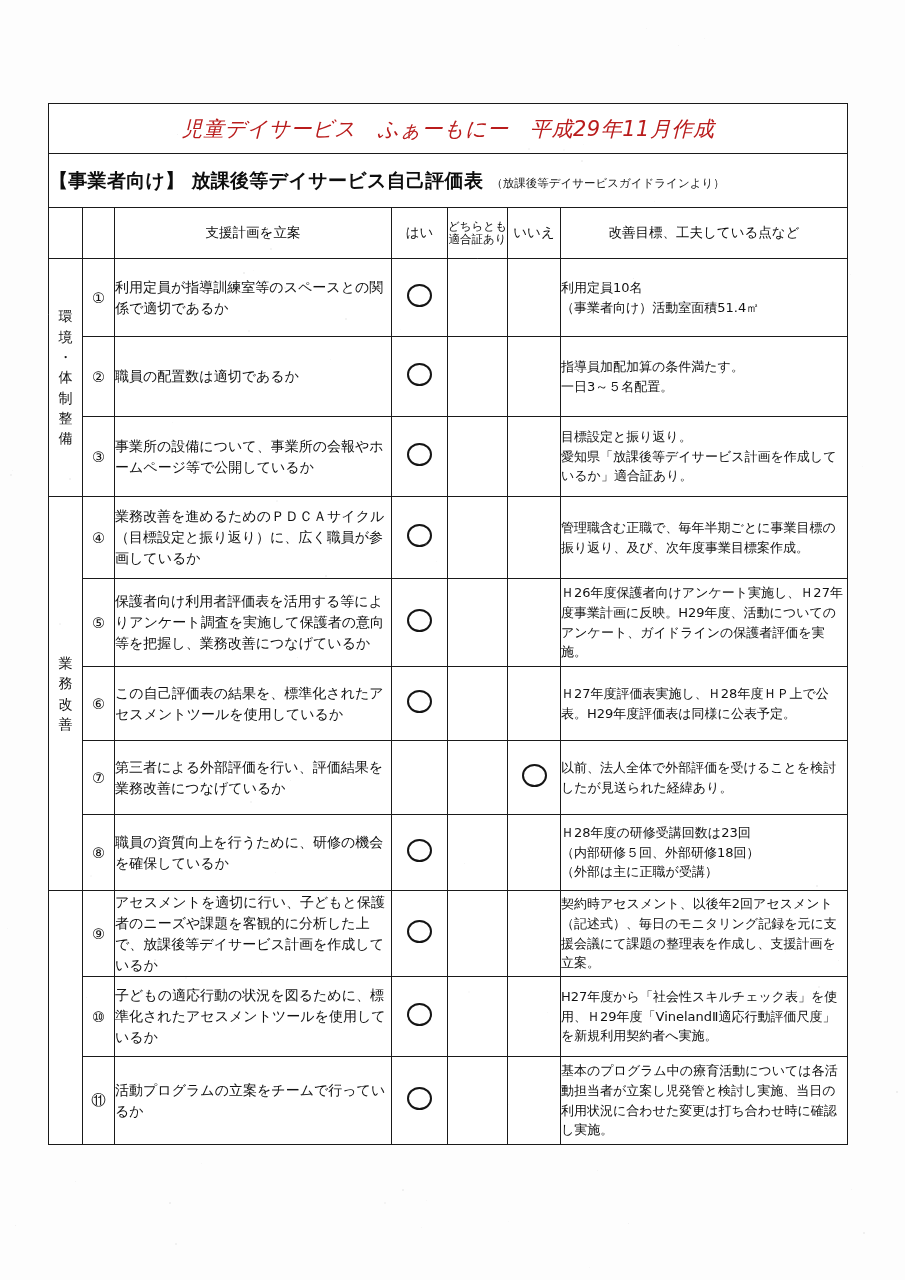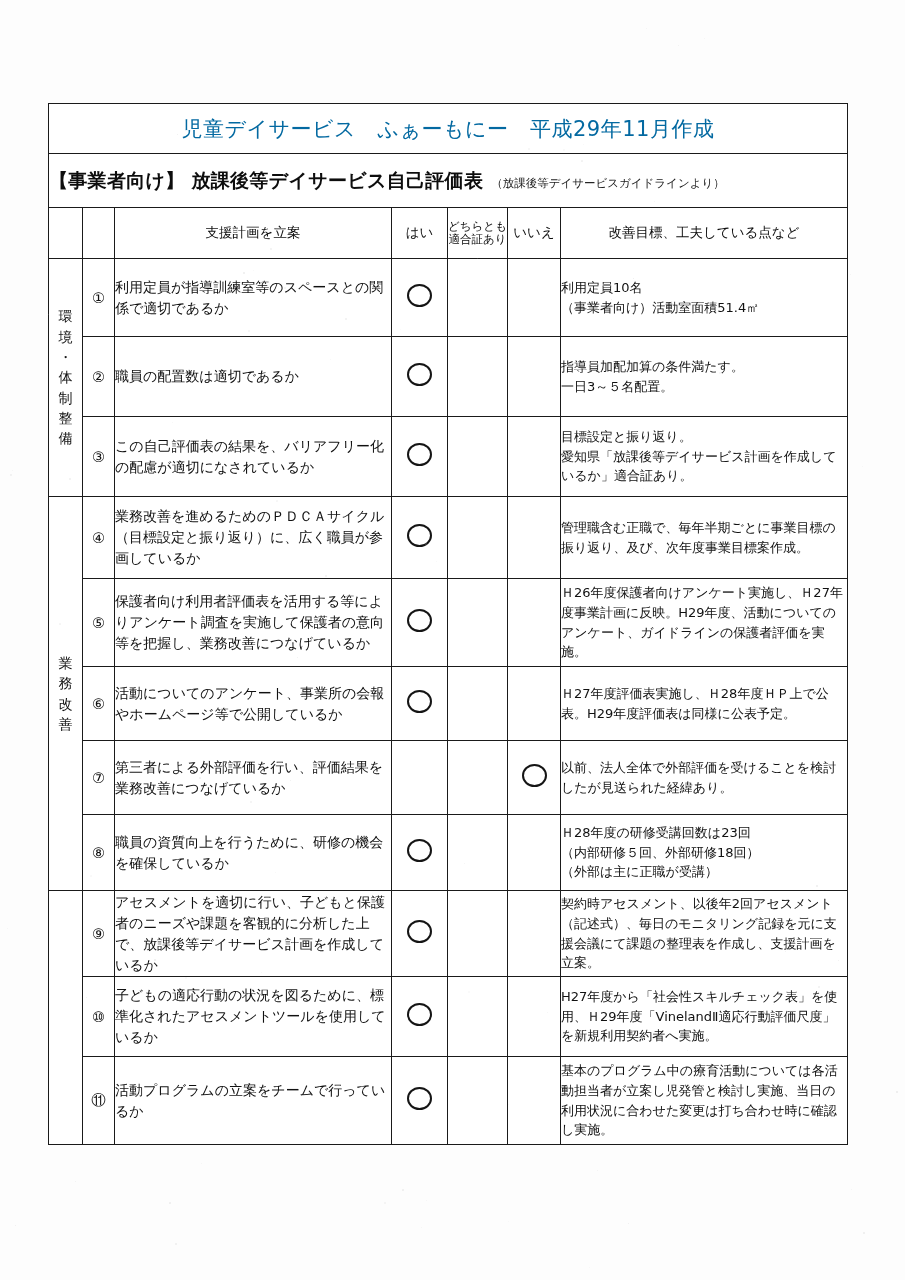--- a/index.html
+++ b/index.html
@@ -42,22 +42,23 @@
     font-weight: normal;
   }
 
   
   .title-cell {
     height: 49px;
     text-align: center;
     font-size: 21px;
     font-weight: bold;
     letter-spacing: 0.5px;
-    color: #0369a1;
+    color: #b91c1c;
     padding: 2px 0 4px 0;
+    font-style: italic;
   }
   .subtitle-cell {
     height: 53px;
     text-align: left;
     padding: 2px 0 4px 18px;
     white-space: nowrap;
   }
   .subtitle-main {
     font-size: 19px;
     font-weight: bold;
@@ -218,21 +219,21 @@
           <td class="mark-cell"><span class="circle-mark"></span></td>
           <td class="mark-cell"></td>
           <td class="mark-cell"></td>
           <td class="note-cell">
             <div>指導員加配加算の条件満たす。</div>
             <div>一日3～５名配置。</div>
           </td>
         </tr>
         <tr style="height: 80px;">
           <td class="num-cell">③</td>
-          <td class="item-cell">この自己評価表の結果を、バリアフリー化の配慮が適切になされているか</td>
+          <td class="item-cell">事業所の設備について、事業所の会報やホームページ等で公開しているか</td>
           <td class="mark-cell"><span class="circle-mark"></span></td>
           <td class="mark-cell"></td>
           <td class="mark-cell"></td>
           <td class="note-cell">
             <div>目標設定と振り返り。</div>
             <div>愛知県「放課後等デイサービス計画を作成しているか」適合証あり。</div>
           </td>
         </tr>
         <tr class="block-start" style="height: 82px;">
           <td class="cat-cell" rowspan="5">
@@ -255,21 +256,21 @@
           <td class="item-cell">保護者向け利用者評価表を活用する等によりアンケート調査を実施して保護者の意向等を把握し、業務改善につなげているか</td>
           <td class="mark-cell"><span class="circle-mark"></span></td>
           <td class="mark-cell"></td>
           <td class="mark-cell"></td>
           <td class="note-cell">
             <div>Ｈ26年度保護者向けアンケート実施し、Ｈ27年度事業計画に反映。H29年度、活動についてのアンケート、ガイドラインの保護者評価を実施。</div>
           </td>
         </tr>
         <tr style="height: 74px;">
           <td class="num-cell">⑥</td>
-          <td class="item-cell">活動についてのアンケート、事業所の会報やホームページ等で公開しているか</td>
+          <td class="item-cell">この自己評価表の結果を、標準化されたアセスメントツールを使用しているか</td>
           <td class="mark-cell"><span class="circle-mark"></span></td>
           <td class="mark-cell"></td>
           <td class="mark-cell"></td>
           <td class="note-cell">
             <div>Ｈ27年度評価表実施し、Ｈ28年度ＨＰ上で公表。H29年度評価表は同様に公表予定。</div>
           </td>
         </tr>
         <tr style="height: 74px;">
           <td class="num-cell">⑦</td>
           <td class="item-cell">第三者による外部評価を行い、評価結果を業務改善につなげているか</td>

